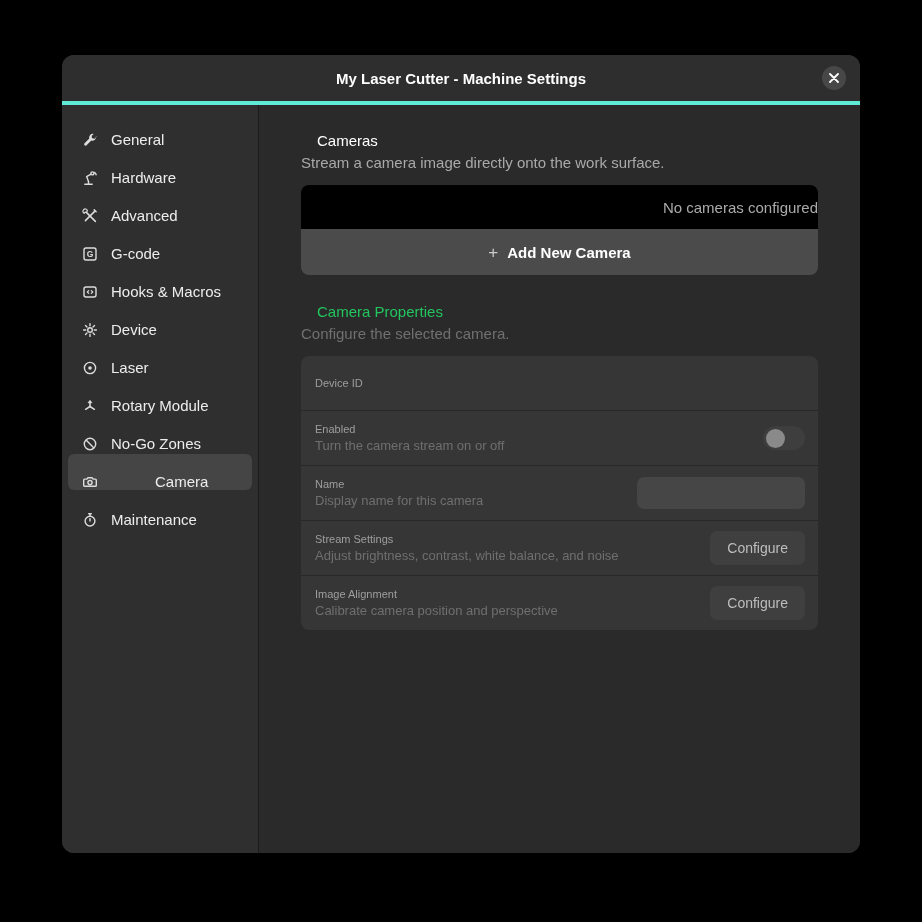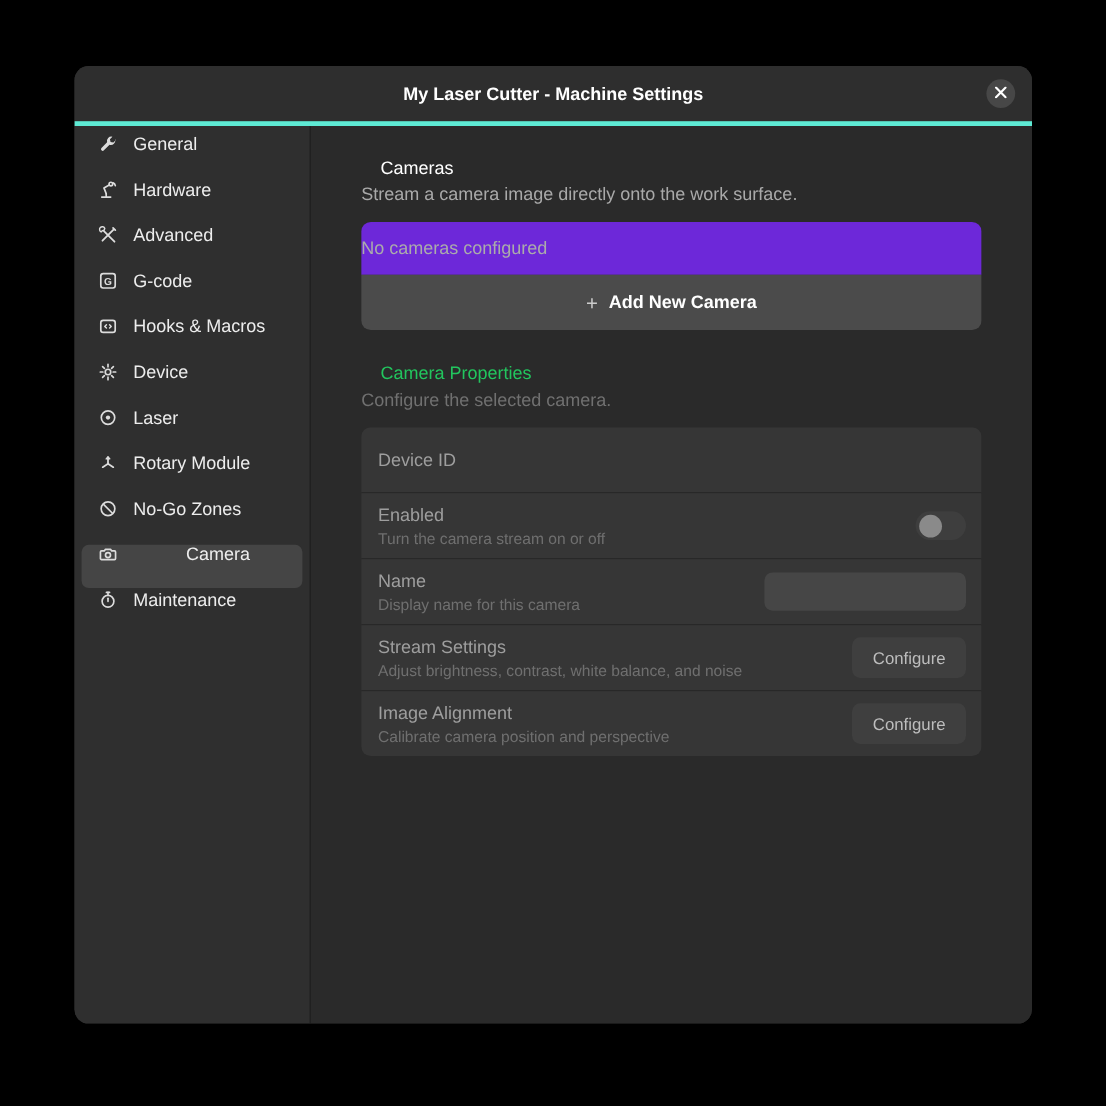--- a/index.html
+++ b/index.html
@@ -25,56 +25,56 @@
     background:#474747;display:flex;align-items:center;justify-content:center;cursor:pointer;
   }
   .close-btn svg{width:10px;height:10px;stroke:#ffffff;stroke-width:1.8;stroke-linecap:round;}
   
   .main{flex:1;display:flex;min-height:0;}
   .sidebar{
     width:197px;flex:0 0 197px;background:#2f2f2f;border-right:1px solid #1c1c1c;
     padding:7px 6px;box-sizing:border-box;
   }
   .nav-item{
-    height:36px;margin-bottom:2px;border-radius:6px;display:flex;align-items:flex-start;
+    height:36px;margin-bottom:2px;border-radius:6px;display:flex;align-items:flex-end;
     padding:0 8px 0 14px;cursor:pointer;color:#ededed;
   }
   .nav-item.selected{background:#454545;gap:44px;}
   .nav-item .ico{
     width:16px;height:16px;margin-right:13px;flex:0 0 16px;color:#dcdcdc;
     display:flex;align-items:center;justify-content:center;
   }
   .nav-item .ico svg{width:16px;height:16px;display:block;}
   .nav-item .lbl{font-size:15px;white-space:nowrap;}
   
   .content{flex:1;background:#2a2a2a;padding:27px 42px;box-sizing:border-box;overflow:hidden;}
   .sec-title{font-size:15px;font-weight:normal;color:#ffffff;margin:0 0 5px 16px;}
   .sec-sub{font-size:15px;color:#a9a9a9;margin:0 0 14px 0;}
   .sec-title.dim{color:#22c55e;}
   .sec-sub.dim{color:#707070;}
   .card{border-radius:8px;overflow:hidden;}
   .card.cameras{margin-bottom:28px;}
   .empty-row{
-    height:44px;background:#6d28d9;display:flex;align-items:center;justify-content:flex-start;
+    height:44px;background:#000000;display:flex;align-items:center;justify-content:flex-end;
     font-size:15px;color:#ababab;
   }
   .add-row{
     height:46px;background:#4b4b4b;display:flex;align-items:center;justify-content:center;
     font-size:15px;font-weight:bold;color:#ffffff;cursor:pointer;
   }
   .add-row .plus{font-weight:400;color:#cccccc;margin-right:9px;font-size:17px;line-height:1;}
   
   .prop-row{
     background:#363636;display:flex;align-items:center;
     min-height:55px;padding:0 13px 0 14px;box-sizing:border-box;
   }
   .prop-row + .prop-row{border-top:1px solid #282828;}
   .prop-row.header-row{min-height:54px;}
   .row-text{flex:1;padding:8px 0;}
-  .row-title{font-size:15px;color:#9e9e9e;}
+  .row-title{font-size:11px;color:#9e9e9e;}
   .row-sub{font-size:13px;color:#6f6f6f;margin-top:3px;}
   .name-input{
     width:168px;height:32px;background:#464646;border:none;border-radius:7px;
     box-sizing:border-box;color:#e0e0e0;font-size:14px;padding:0 9px;outline:none;
   }
   .toggle{
     width:42px;height:24px;border-radius:12px;background:#3e3e3e;position:relative;
     flex:0 0 42px;cursor:pointer;
   }
   .toggle .knob{

